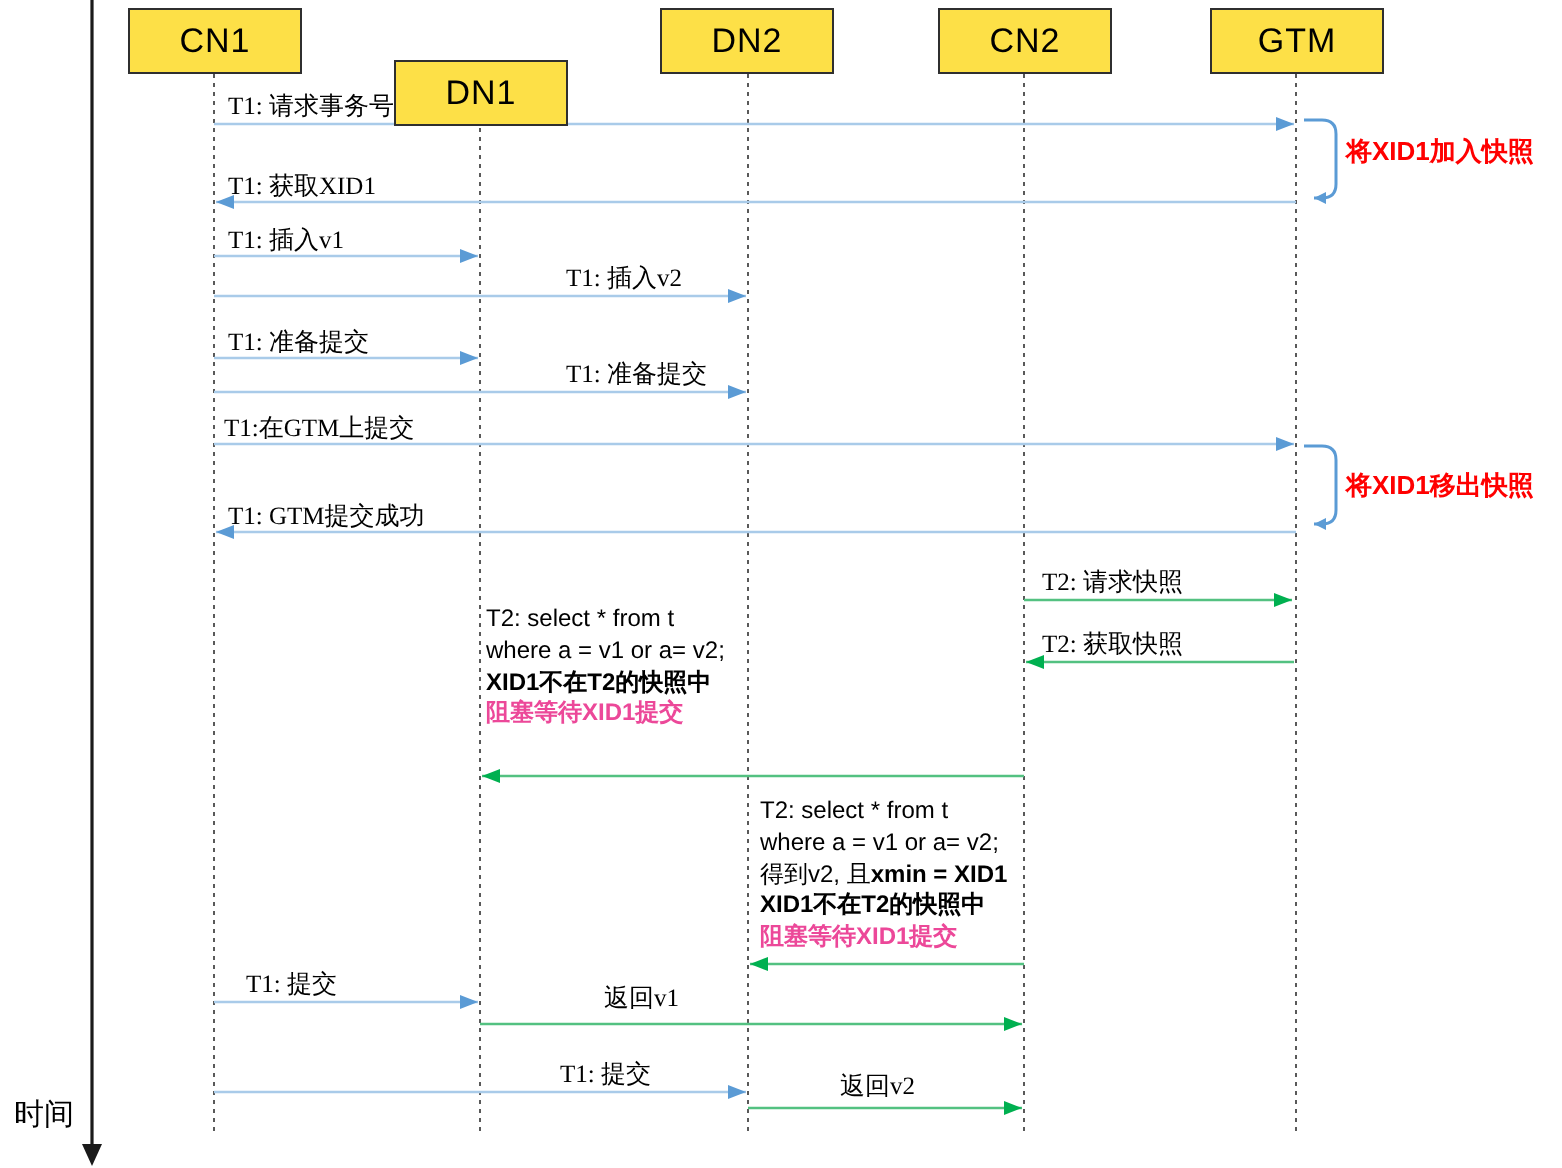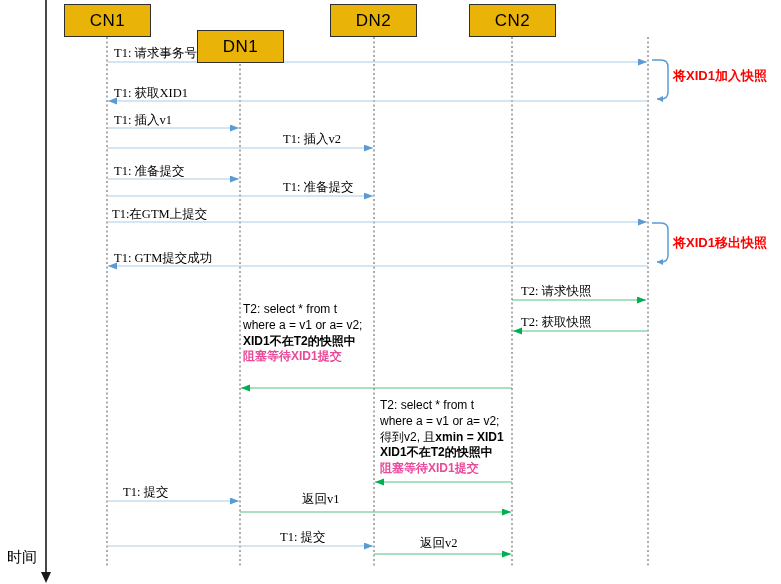--- a/index.html
+++ b/index.html
@@ -2,21 +2,21 @@
 <html><head>
 <meta charset="utf-8">
 <style>
   html,body{margin:0;padding:0;background:#ffffff;}
   #stage{
     position:relative;width:781px;height:584px;background:#ffffff;overflow:hidden;
     font-family:"Liberation Sans","DejaVu Sans",sans-serif;color:#000;
   }
   #diagram-svg{position:absolute;left:0;top:0;}
   .actor-box{
-    position:absolute;top:4px;width:85px;height:31px;background:#eab308;
+    position:absolute;top:4px;width:85px;height:31px;background:#fde047;
     border:1.6px solid #2f2f2f;display:flex;align-items:center;justify-content:center;
     font-size:17px;letter-spacing:.5px;
   }
   .msg-label{position:absolute;font-size:12.5px;white-space:nowrap;font-family:Liberation Serif, serif;}
   .red-note{position:absolute;font-size:13px;font-weight:bold;color:#ff0000;white-space:nowrap;}
   .note-block{position:absolute;width:132px;font-size:12px;line-height:15.8px;white-space:nowrap;}
   .note-block .b{font-weight:bold;}
   .note-block .alert{color:#ec4899;font-weight:bold;}
   .time-label{position:absolute;font-size:15px;white-space:nowrap;}
 </style>
@@ -76,20 +76,21 @@
     <g fill="none" stroke="#5B9BD5" stroke-width="1.5">
       <path d="M652 60 L661 60 Q668 60 668 67 L668 92 Q668 99 661 99 L657 99" marker-end="url(#mBracket)"></path>
       <path d="M652 223 L661 223 Q668 223 668 230 L668 255 Q668 262 661 262 L657 262" marker-end="url(#mBracket)"></path>
     </g>
   </svg>
 
   <div class="actor-box" style="left:64px;">CN1</div>
   <div class="actor-box" style="left:197px;margin-top:26px;">DN1</div>
   <div class="actor-box" style="left:330px;">DN2</div>
   <div class="actor-box" style="left:469px;">CN2</div>
+  <div class="actor-box" style="left:605px;">GTM</div>
 
   <div class="msg-label" style="left:114px;top:45px;">T1: 请求事务号</div>
   <div class="msg-label" style="left:114px;top:85px;">T1: 获取XID1</div>
   <div class="msg-label" style="left:114px;top:112px;">T1: 插入v1</div>
   <div class="msg-label" style="left:283px;top:131px;">T1: 插入v2</div>
   <div class="msg-label" style="left:114px;top:163px;">T1: 准备提交</div>
   <div class="msg-label" style="left:283px;top:179px;">T1: 准备提交</div>
   <div class="msg-label" style="left:112px;top:206px;">T1:在GTM上提交</div>
   <div class="msg-label" style="left:114px;top:250px;">T1: GTM提交成功</div>
   <div class="msg-label" style="left:123px;top:484px;">T1: 提交</div>

